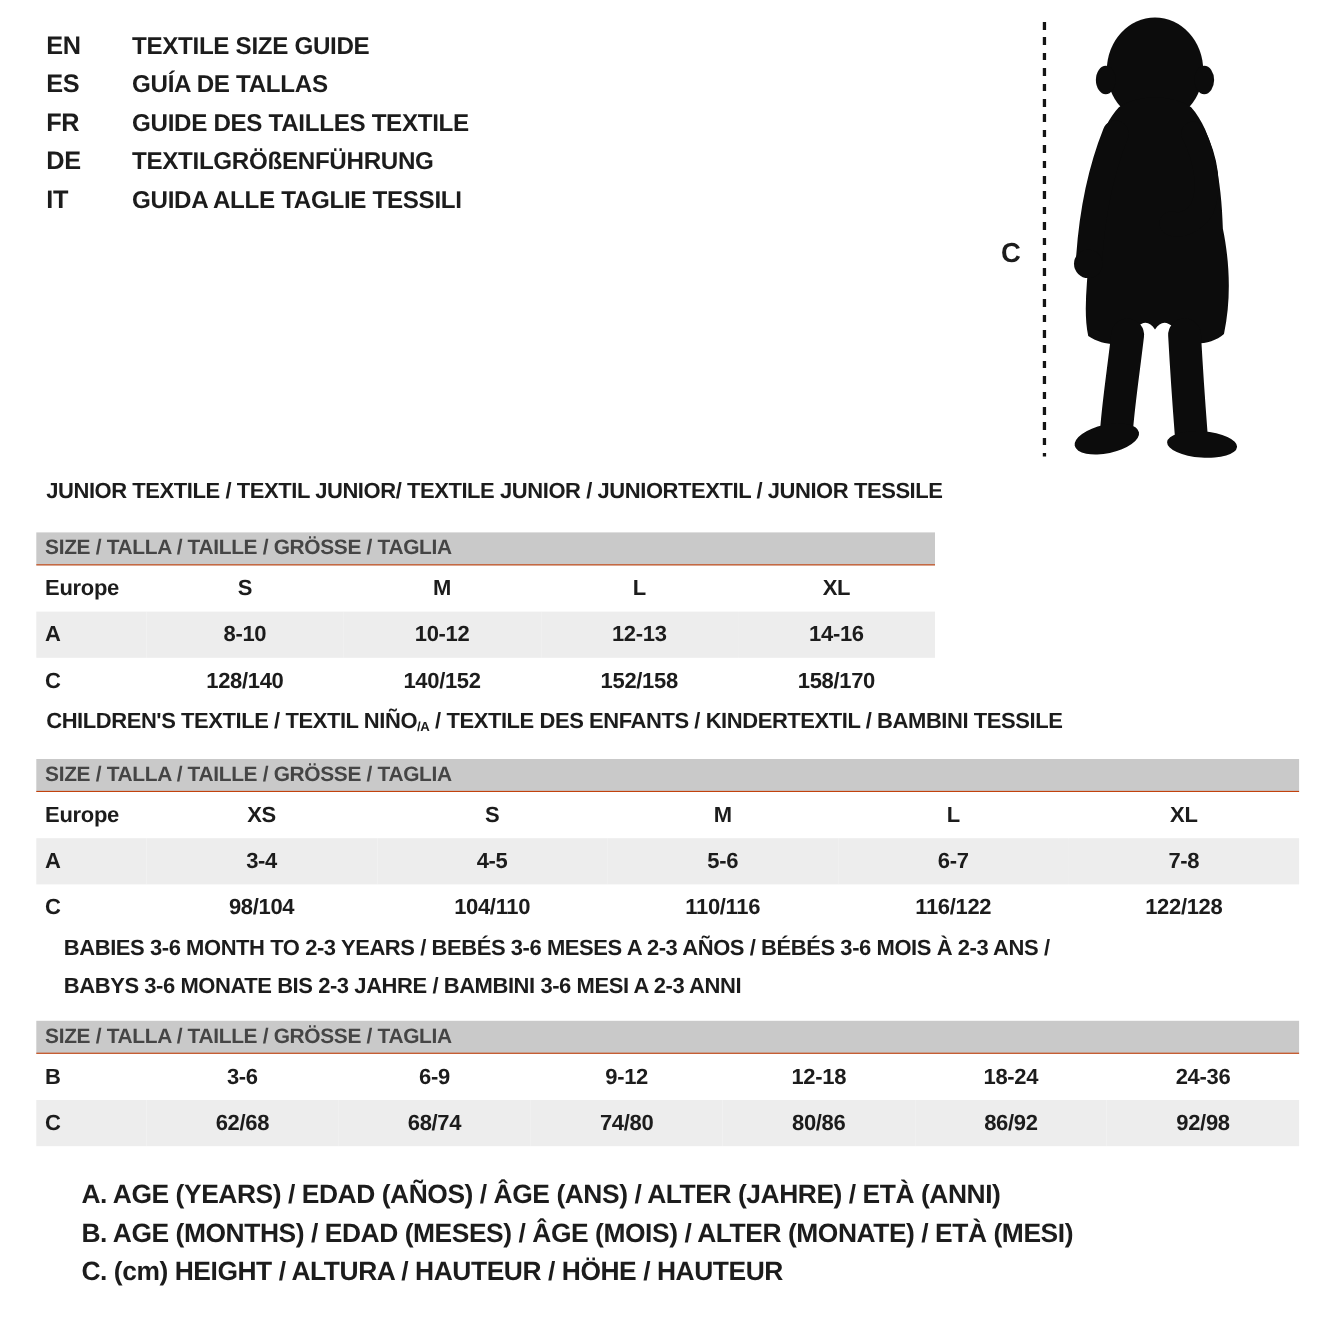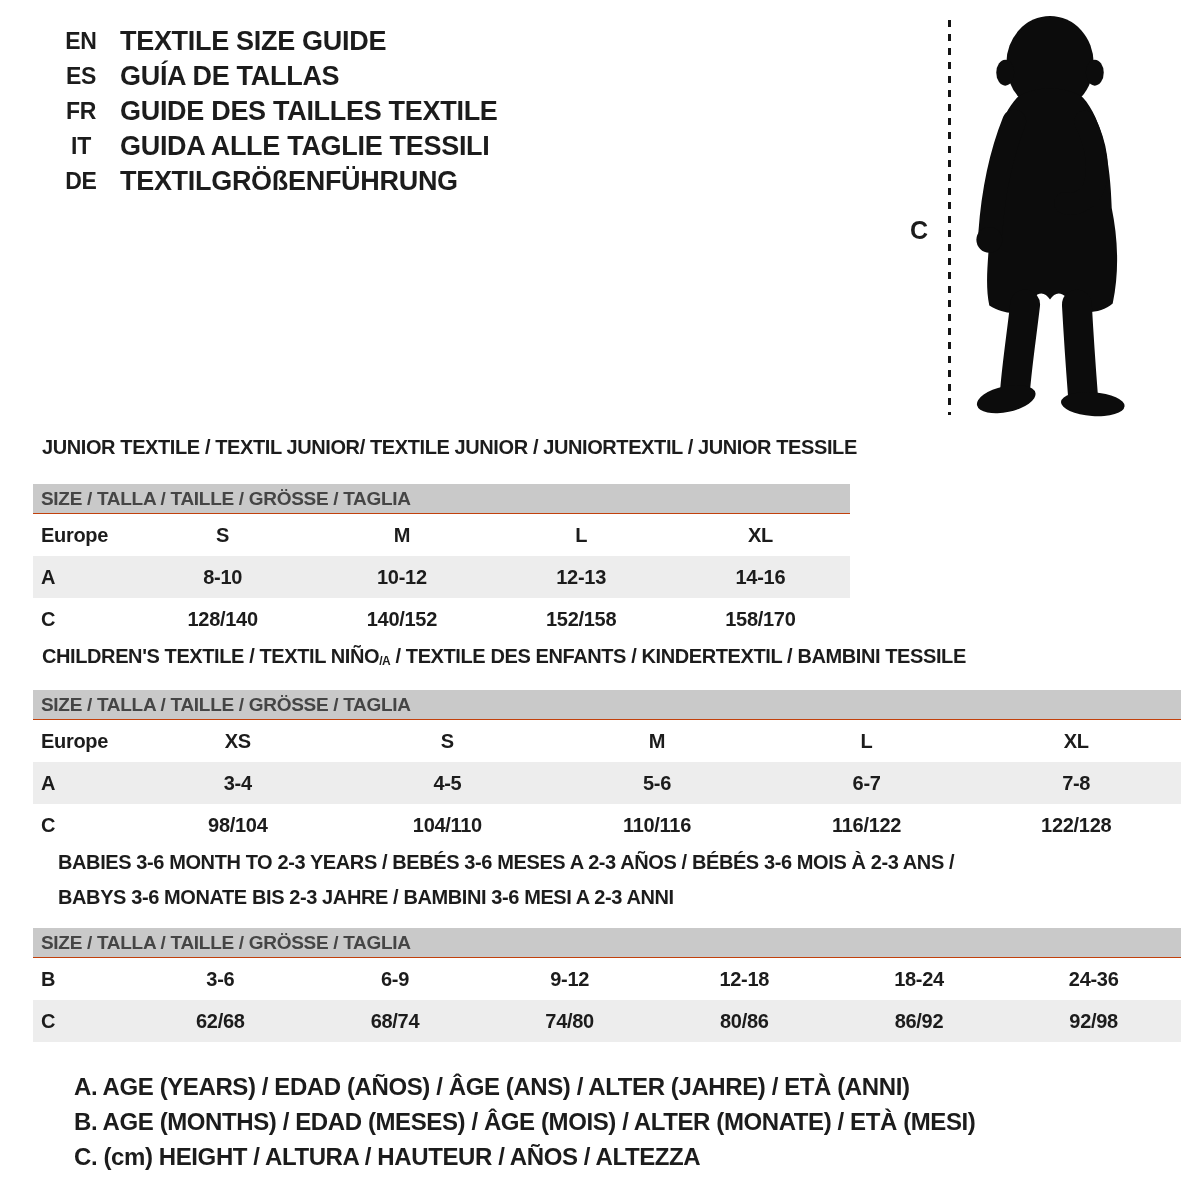--- a/index.html
+++ b/index.html
@@ -12,23 +12,23 @@
   *{margin:0;padding:0;box-sizing:border-box;}
   html,body{background:#e9e9e9;}
   #canvas{
     position:relative;width:1200px;height:1200px;margin:0 auto;
     background:var(--page_bg);overflow:hidden;
     font-family:"Liberation Sans","DejaVu Sans",sans-serif;
     color:var(--text);
   }
   
   .langs{position:absolute;left:42px;top:24px;}
-  .lang-row{display:flex;height:35px;align-items:center;text-align:center;}
+  .lang-row{display:flex;height:35px;align-items:center;}
   .lang-code{width:78px;font-size:23px;font-weight:bold;letter-spacing:-0.3px;}
-  .lang-title{font-size:27px;font-weight:bold;letter-spacing:-0.3px;white-space:nowrap;}
+  .lang-title{font-size:22px;font-weight:bold;letter-spacing:-0.3px;white-space:nowrap;}
   
   .measure-line{
     position:absolute;left:948px;top:20px;width:3px;height:395px;
     background:repeating-linear-gradient(to bottom,#141414 0 7px,transparent 7px 14px);
   }
   .measure-label{position:absolute;left:910px;top:216px;font-size:25px;font-weight:bold;}
   .toddler{position:absolute;left:960px;top:10px;width:184px;height:408px;}
   
   .sec-title{position:absolute;left:42px;font-size:20px;font-weight:bold;letter-spacing:-0.4px;white-space:nowrap;}
   .subsc{font-size:0.6em;vertical-align:-0.2em;}
@@ -68,26 +68,26 @@
     </div>
     <div class="lang-row">
       <span class="lang-code">ES</span>
       <span class="lang-title">GUÍA DE TALLAS</span>
     </div>
     <div class="lang-row">
       <span class="lang-code">FR</span>
       <span class="lang-title">GUIDE DES TAILLES TEXTILE</span>
     </div>
     <div class="lang-row">
+      <span class="lang-code">DE</span>
+      <span class="lang-title">TEXTILGRÖßENFÜHRUNG</span>
+    </div>
+    <div class="lang-row">
       <span class="lang-code">IT</span>
       <span class="lang-title">GUIDA ALLE TAGLIE TESSILI</span>
-    </div>
-    <div class="lang-row">
-      <span class="lang-code">DE</span>
-      <span class="lang-title">TEXTILGRÖßENFÜHRUNG</span>
     </div>
   </div>
 
   <div class="measure-line"></div>
   <div class="measure-label">C</div>
   <svg class="toddler" viewBox="0 0 180 410" xmlns="http://www.w3.org/2000/svg">
     <g fill="#0c0c0c" stroke="none">
       <ellipse cx="88" cy="54" rx="44" ry="48"></ellipse>
       <ellipse cx="43" cy="63" rx="9" ry="13"></ellipse>
       <ellipse cx="133" cy="63" rx="9" ry="13"></ellipse>
@@ -185,16 +185,16 @@
         <div class="tcell">80/86</div>
         <div class="tcell">86/92</div>
         <div class="tcell">92/98</div>
       </div>
     </div>
   </div>
 
   <div class="legend">
     <div class="legend-line">A. AGE (YEARS) / EDAD (AÑOS) / ÂGE (ANS) / ALTER (JAHRE) / ETÀ (ANNI)</div>
     <div class="legend-line">B. AGE (MONTHS) / EDAD (MESES) / ÂGE (MOIS) / ALTER (MONATE) / ETÀ (MESI)</div>
-    <div class="legend-line">C. (cm) HEIGHT / ALTURA / HAUTEUR / AÑOS / ALTEZZA</div>
+    <div class="legend-line">C. (cm) HEIGHT / ALTURA / HAUTEUR / HÖHE / HAUTEUR</div>
   </div>
 
 </div>
 
 </body></html>

